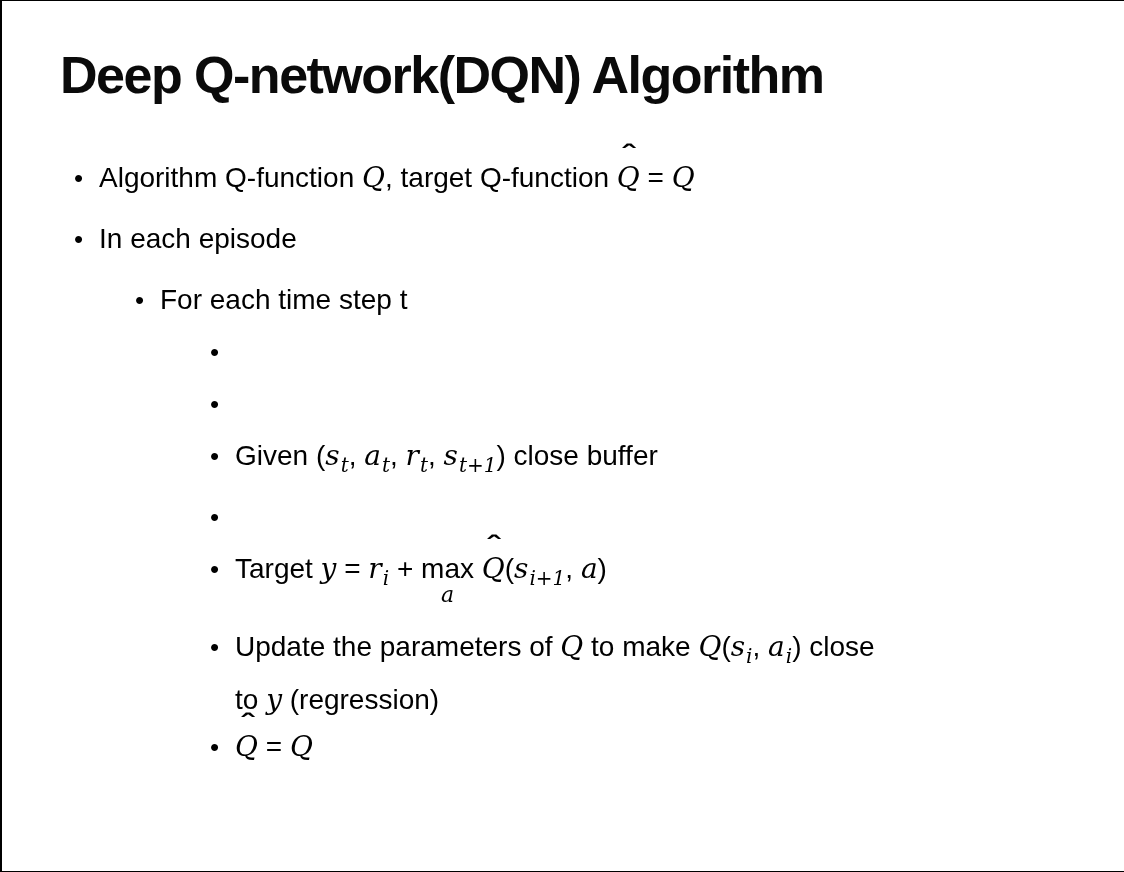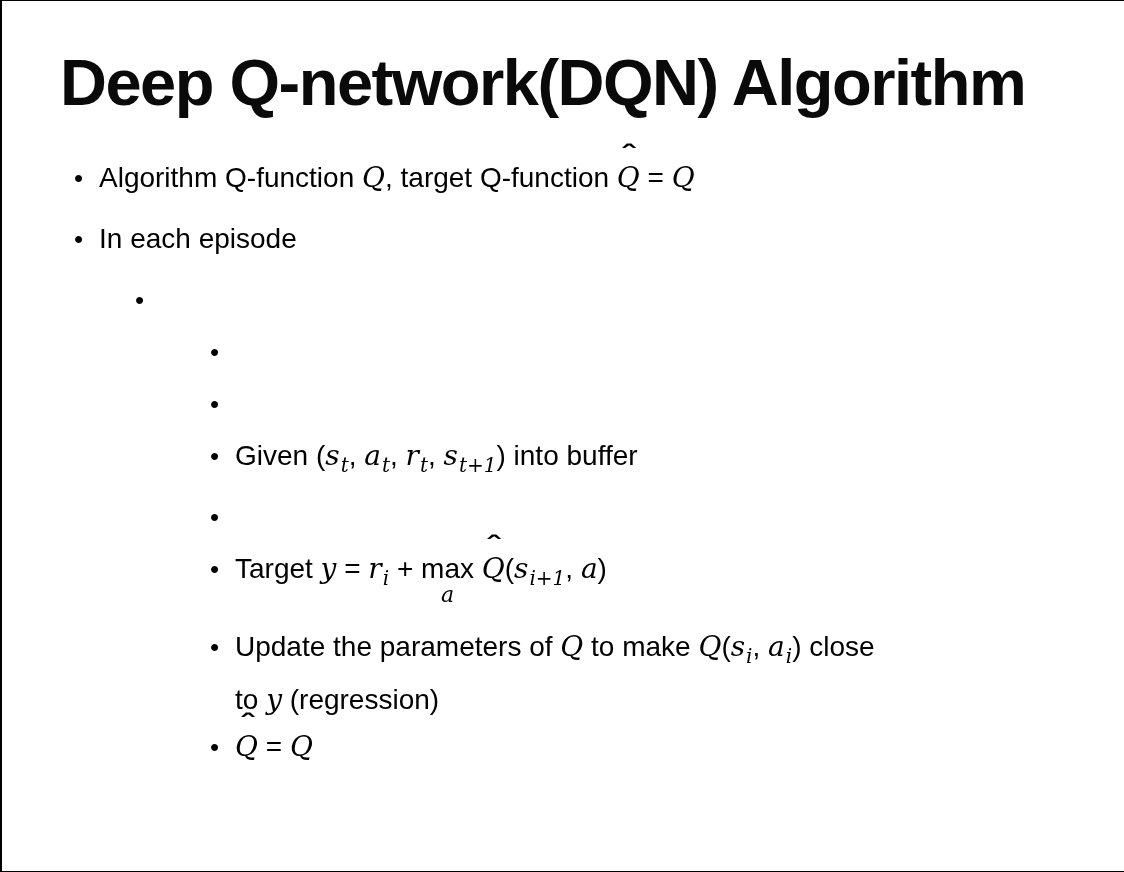--- a/index.html
+++ b/index.html
@@ -16,21 +16,21 @@
     background: #ffffff;
     border-left: 2px solid #000000;
     border-top: 1px solid #000000;
     border-bottom: 1px solid #000000;
     box-sizing: border-box;
     overflow: hidden;
   }
   .title {
     position: absolute;
     left: 58px; top: 44px;
-    font-size: 65px;
+    font-size: 52px;
     font-weight: 700;
     letter-spacing: -1.5px;
     white-space: nowrap;
     color: #0a0a0a;
   }
   .bullets {
     position: absolute;
     left: 0; top: 155px; right: 10px;
   }
   .b {
@@ -89,30 +89,31 @@
       <div class="b l1">
         <span class="dot">•</span>
         <span class="content"><span class="p">Algorithm Q-function </span><span class="m">Q</span><span class="p">, target Q-function </span><span class="hatwrap"><span class="hatmark">ˆ</span><span class="m">Q</span></span><span class="p"> = </span><span class="m">Q</span></span>
       </div>
       <div class="b l1">
         <span class="dot">•</span>
         <span class="content"><span class="p">In each episode</span></span>
       </div>
       <div class="b l2">
         <span class="dot">•</span>
+        <span class="content"><span class="p">For each time step t</span></span>
       </div>
       <div class="b l3">
         <span class="dot">•</span>
       </div>
       <div class="b l3">
         <span class="dot">•</span>
       </div>
       <div class="b l3">
         <span class="dot">•</span>
-        <span class="content"><span class="p">Given (</span><span class="m">s</span><span class="sub">t</span><span class="p">, </span><span class="m">a</span><span class="sub">t</span><span class="p">, </span><span class="m">r</span><span class="sub">t</span><span class="p">, </span><span class="m">s</span><span class="sub">t+1</span><span class="p">) into buffer</span></span>
+        <span class="content"><span class="p">Given (</span><span class="m">s</span><span class="sub">t</span><span class="p">, </span><span class="m">a</span><span class="sub">t</span><span class="p">, </span><span class="m">r</span><span class="sub">t</span><span class="p">, </span><span class="m">s</span><span class="sub">t+1</span><span class="p">) close buffer</span></span>
       </div>
       <div class="b l3">
         <span class="dot">•</span>
       </div>
       <div class="b l3 extra-gap">
         <span class="dot">•</span>
         <span class="content"><span class="p">Target </span><span class="m">y</span><span class="p"> = </span><span class="m">r</span><span class="sub">i</span><span class="p"> + </span><span class="underset"><span class="over">max</span><span class="undertxt">a</span></span><span class="p"> </span><span class="hatwrap"><span class="hatmark">ˆ</span><span class="m">Q</span></span><span class="p">(</span><span class="m">s</span><span class="sub">i+1</span><span class="p">, </span><span class="m">a</span><span class="p">)</span></span>
       </div>
       <div class="b l3 tight-gap">
         <span class="dot">•</span>

